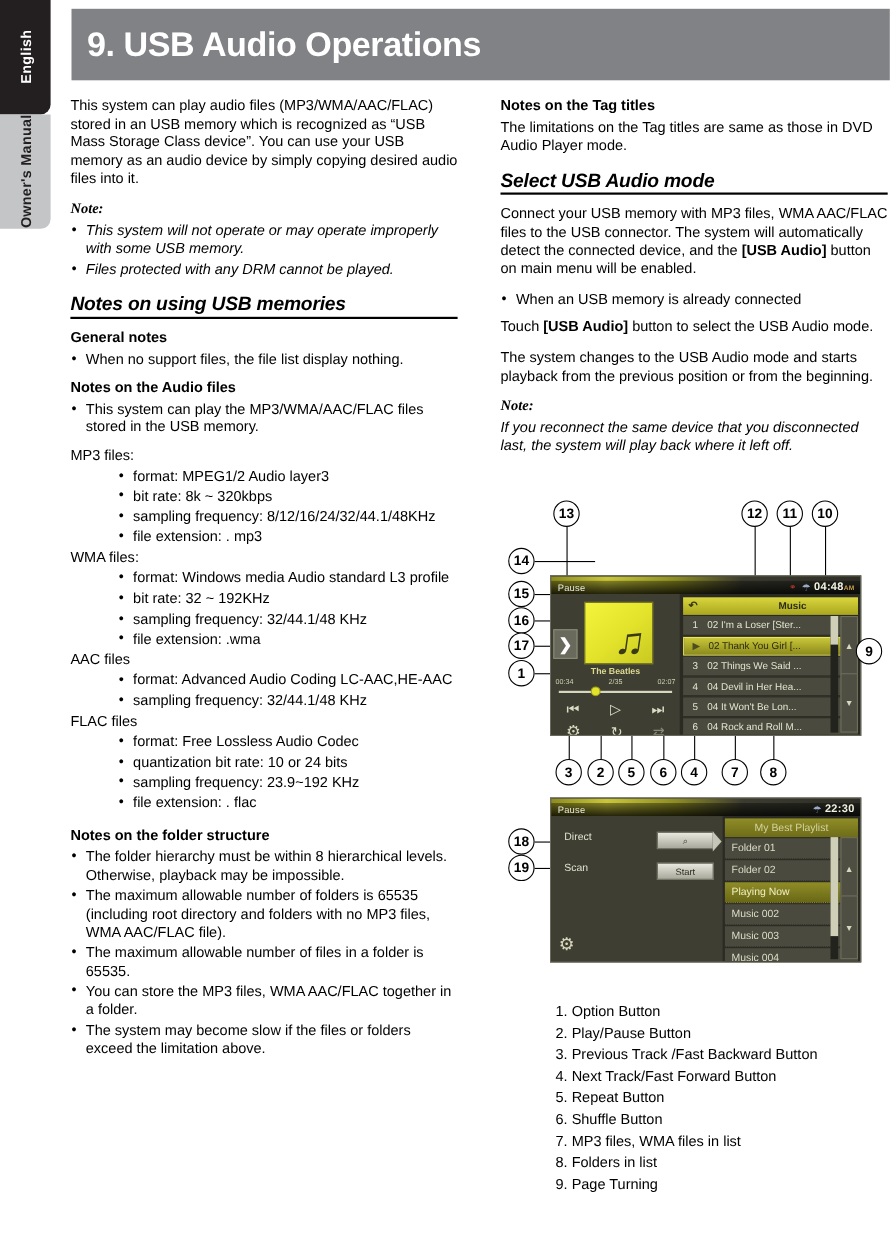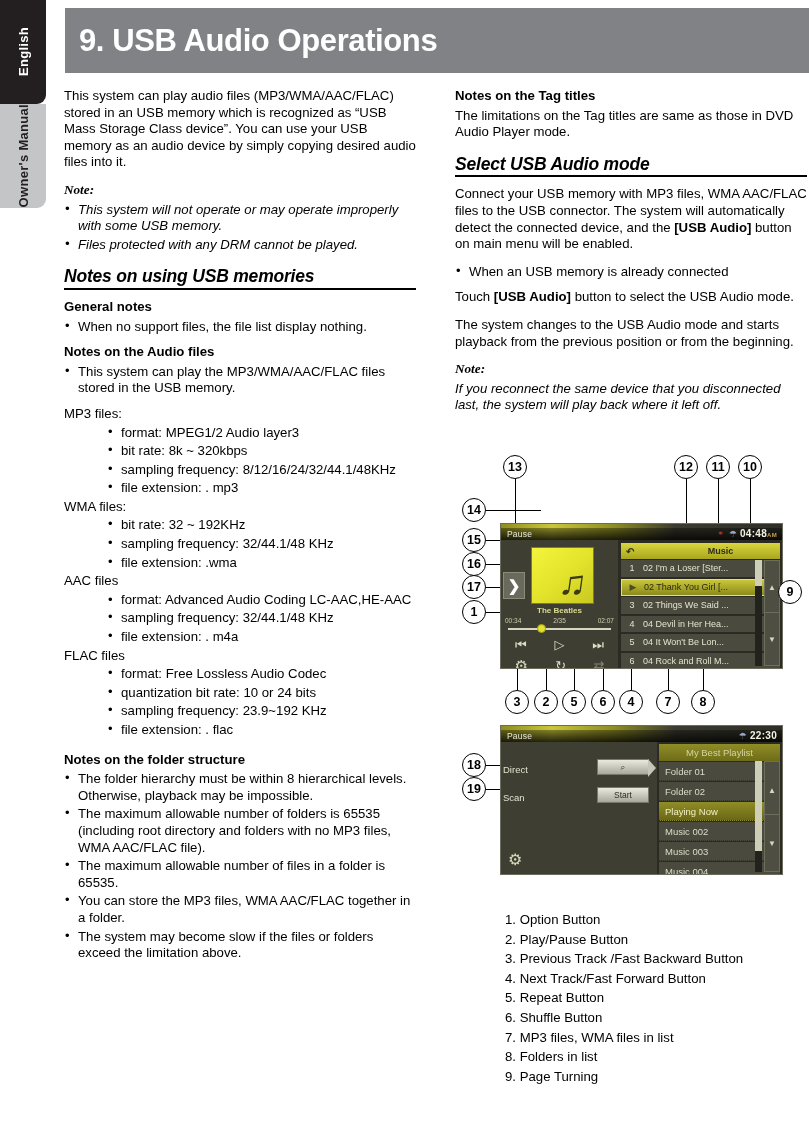--- a/index.html
+++ b/index.html
@@ -183,22 +183,22 @@
   .sbtn.up { top:0; }
   .sbtn.dn { bottom:0; }
 
   
   #screen2 {
     position:absolute; left:45px; top:270px; width:283px; height:150px;
     background:#3a3a30; border:1px solid #6c6c5e; overflow:hidden; z-index:4;
   }
   #scr2-body { position:absolute; left:0; top:16px; right:0; bottom:0; display:flex; }
   #scr2-left { width:156px; position:relative; background:#3e3e33; }
-  .opt-row { position:absolute; left:2px; right:8px; height:19px; display:flex;
-      align-items:flex-end;gap:17px; }
+  .opt-row { position:absolute; left:12px; right:8px; height:19px; display:flex;
+      align-items:flex-start;gap:17px; }
   .opt-label { color:#e2e2cf; font-size:9.5px; flex:1; }
   .opt-pill {
     width:52px; height:16px; background:linear-gradient(to bottom,#e9e9df,#a8a89c);
     color:#2d2d20; font-size:8.5px; display:flex; align-items:center;
     justify-content:center; border:1px solid #77776a; position:relative;
   }
   .opt-pill.arrowed:after {
     content:""; position:absolute; right:-8px; top:-1px;
     border-top:9px solid transparent; border-bottom:9px solid transparent;
     border-left:8px solid #c6c6b8;
@@ -268,33 +268,33 @@
   <p class="lead">MP3 files:</p>
   <ul class="indent">
     <li>format: MPEG1/2 Audio layer3</li>
     <li>bit rate: 8k ~ 320kbps</li>
     <li>sampling frequency: 8/12/16/24/32/44.1/48KHz</li>
     <li>file extension: . mp3</li>
   </ul>
 
   <p class="lead">WMA files:</p>
   <ul class="indent">
+    <li>format: Windows media Audio standard L3 profile</li>
     <li>bit rate: 32 ~ 192KHz</li>
     <li>sampling frequency: 32/44.1/48 KHz</li>
     <li>file extension: .wma</li>
   </ul>
 
   <p class="lead">AAC files</p>
   <div class="hang">
     <span class="bul">•</span>
     <span class="hang-txt">format: Advanced Audio Coding LC-AAC,HE-AAC</span>
   </div>
   <ul class="indent">
     <li>sampling frequency: 32/44.1/48 KHz</li>
-    <li>file extension: . m4a</li>
   </ul>
 
   <p class="lead">FLAC files</p>
   <ul class="indent">
     <li>format: Free Lossless Audio Codec</li>
     <li>quantization bit rate: 10 or 24 bits</li>
     <li>sampling frequency: 23.9~192 KHz</li>
     <li>file extension: . flac</li>
   </ul>
 

